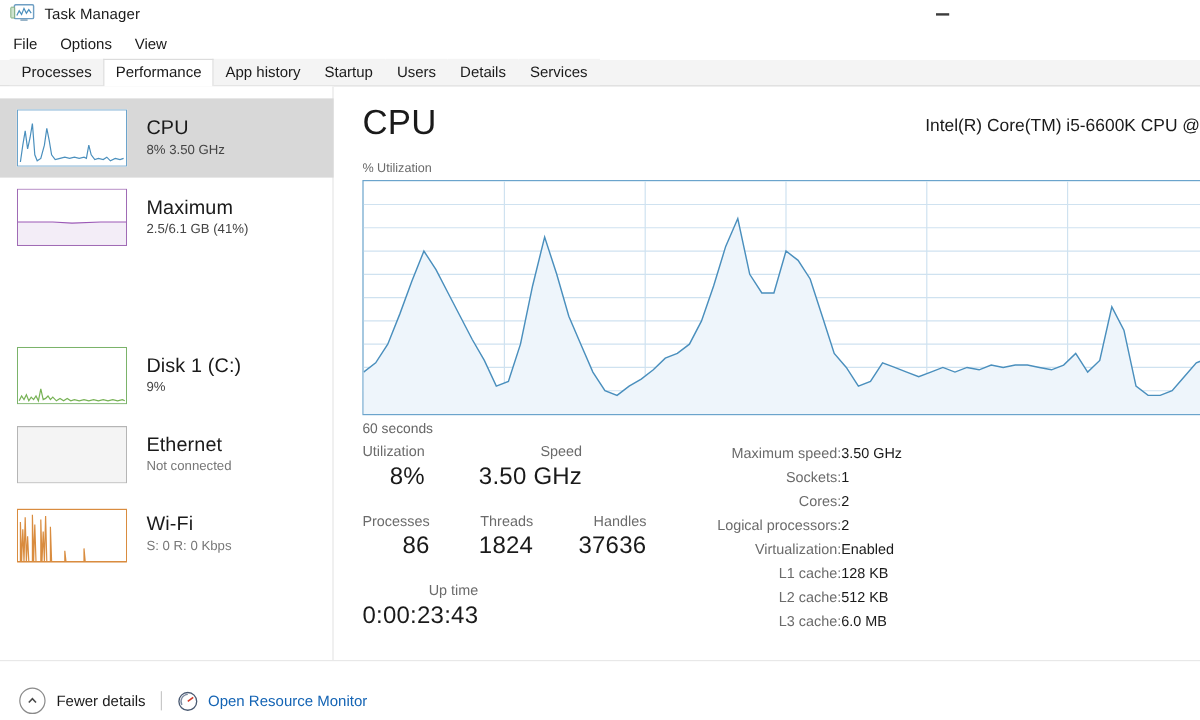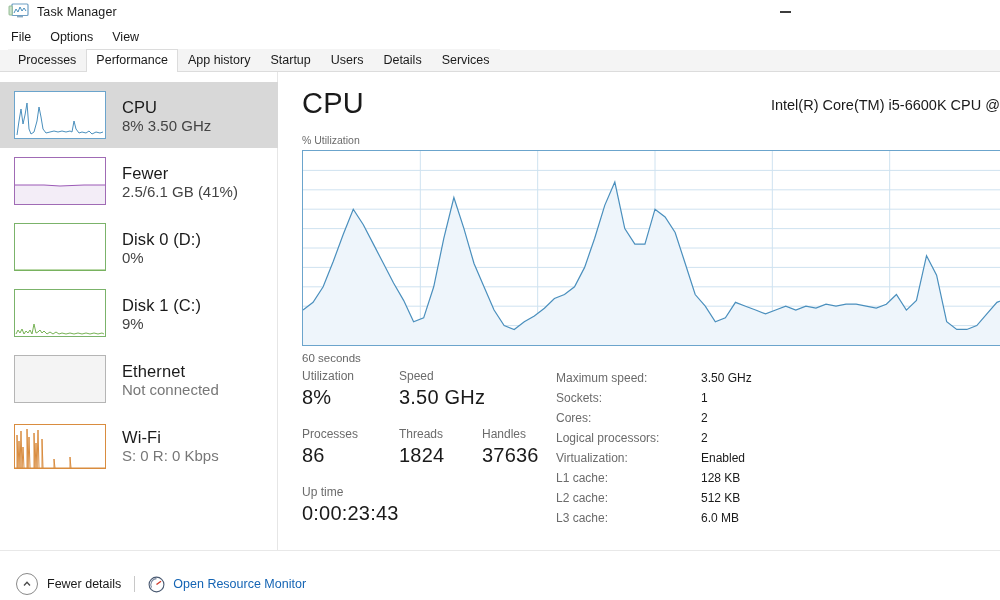--- a/index.html
+++ b/index.html
@@ -59,21 +59,21 @@
     display:flex; align-items:center; padding-left:14px;
   }
   .side-item.selected { background:#d8d8d8; }
   .thumb {
     width:92px; height:48px; flex:none; background:#ffffff; position:relative;
     overflow:hidden;
   }
   .thumb svg { display:block; width:100%; height:100%; }
   .side-text { margin-left:16px; min-width:0; }
   .side-title { font-size:16.5px; color:#1a1a1a; line-height:19px; letter-spacing:.1px; }
-  .side-sub { font-size:15px; color:#444; line-height:15px; margin-top:1px; }
+  .side-sub { font-size:11px; color:#444; line-height:15px; margin-top:1px; }
   .side-sub.muted { color:#777; }
 
   
   .main { position:absolute; left:279px; top:72px; width:721px; height:478px; }
   .main-head { position:relative; height:46px; }
   .h-cpu {
     position:absolute; left:23px; top:14px; font-size:29px; font-weight:400;
     color:#1a1a1a; line-height:34px; letter-spacing:.2px;
   }
   .h-cpuname {
@@ -86,21 +86,21 @@
   .graph {
     position:absolute; left:23px; top:78px; width:706px; height:196px;
     border:1px solid #6ba4cc; background:#ffffff;
   }
   .graph svg { display:block; width:100%; height:100%; }
   .g-foot {
     position:absolute; left:23px; top:280px; font-size:11.5px; color:#666;
   }
 
   
-  .stats { position:absolute; left:0; top:296px; width:700px; height:160px; }
+  .stats { position:absolute; left:0; top:296px; width:700px; height:160px;text-align:right; }
   .stats-left { position:absolute; left:23px; top:0; width:255px; }
   .slabel { font-size:12px; color:#6b6b6b; line-height:16px; }
   .svalue { font-size:20px; color:#1a1a1a; line-height:27px; letter-spacing:.2px; }
   .cell { position:absolute; }
 
   .stats-right { position:absolute; left:277px; top:0; width:420px; }
   .drow { display:flex; line-height:20px; height:20px; }
   .dlabel { width:145px; font-size:12px; color:#6b6b6b; }
   .dvalue { font-size:12px; color:#1a1a1a; }
 
@@ -172,37 +172,25 @@
 
     <div class="side-item" style="top:76px">
       <span class="thumb">
         <svg viewBox="0 0 92 48" preserveAspectRatio="none">
           <rect x="0.5" y="0.5" width="91" height="47" fill="#fff" stroke="#a06bb5"></rect>
           <path d="M1,28 L30,28 L46,29 L70,28 L91,28 L91,47 L1,47 Z" fill="#f3edf7"></path>
           <polyline points="1,28 30,28 46,29 70,28 91,28" fill="none" stroke="#9b59b6" stroke-width="1"></polyline>
         </svg>
       </span>
       <span class="side-text">
-        <span class="side-title" style="display:block">Fewer</span>
+        <span class="side-title" style="display:block">Maximum</span>
         <span class="side-sub" style="display:block">2.5/6.1 GB (41%)</span>
       </span>
     </div>
 
-    <div class="side-item" style="top:142px">
-      <span class="thumb">
-        <svg viewBox="0 0 92 48" preserveAspectRatio="none">
-          <rect x="0.5" y="0.5" width="91" height="47" fill="#fff" stroke="#7bb36a"></rect>
-          <polyline points="1,47 91,47" fill="none" stroke="#77b255" stroke-width="1"></polyline>
-        </svg>
-      </span>
-      <span class="side-text">
-        <span class="side-title" style="display:block">Disk 0 (D:)</span>
-        <span class="side-sub" style="display:block">0%</span>
-      </span>
-    </div>
 
     <div class="side-item" style="top:208px">
       <span class="thumb">
         <svg viewBox="0 0 92 48" preserveAspectRatio="none">
           <rect x="0.5" y="0.5" width="91" height="47" fill="#fff" stroke="#7bb36a"></rect>
           <polyline points="2,45 4,41 6,44 8,40 10,45 12,42 14,44 16,41 18,45 20,35 22,44 24,43 26,41 28,44 30,42 33,45 36,43 39,45 42,43 45,45 48,44 52,45 56,44 60,45 64,44 68,45 72,44 76,45 80,44 84,45 88,44 90,45" fill="none" stroke="#77b255" stroke-width="1"></polyline>
         </svg>
       </span>
       <span class="side-text">
         <span class="side-title" style="display:block">Disk 1 (C:)</span>

